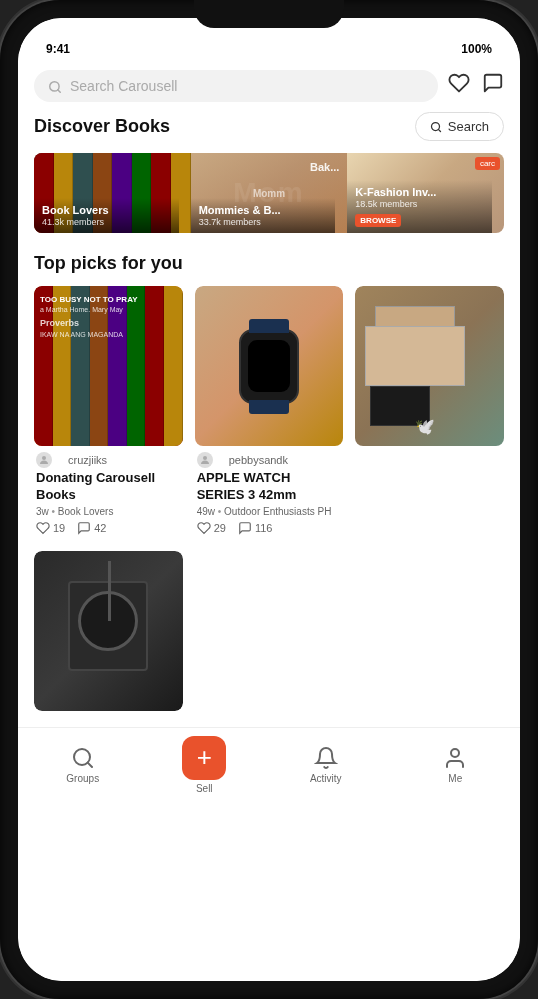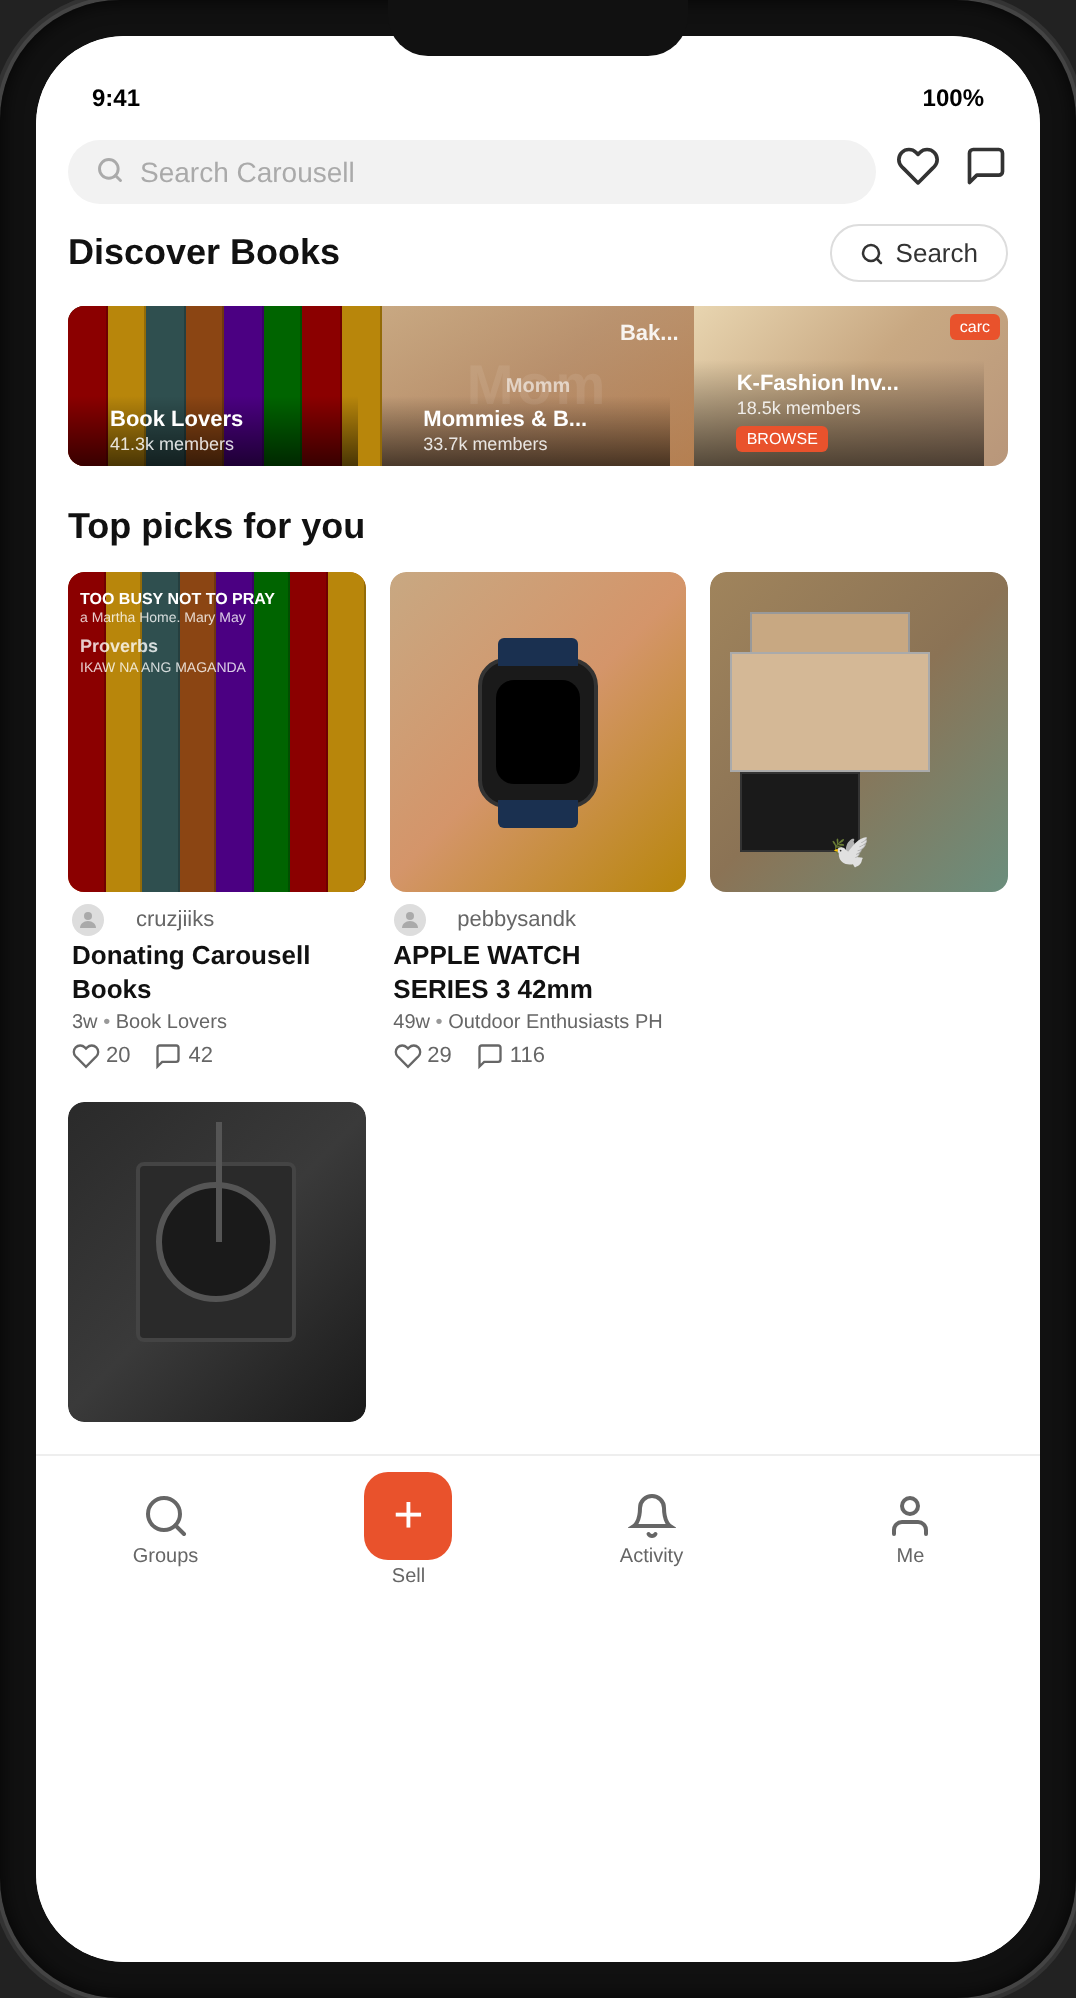--- a/index.html
+++ b/index.html
@@ -65,21 +65,21 @@
     
     .top-bar {
       display: flex;
       align-items: center;
       padding: 8px 16px 10px;
       gap: 10px;
     }
     .search-bar {
       flex: 1;
       display: flex;
-      align-items: flex-start;
+      align-items: flex-end;
       background: #f2f2f2;
       border-radius: 20px;
       padding: 8px 14px;
       gap: 8px;
     }
     .search-bar-text {
       color: #aaa;
       font-size: 14px;
     }
     .top-icons {
@@ -132,21 +132,21 @@
       flex: 1;
       position: relative;
       height: 80px;
       overflow: hidden;
     }
     .group-card-overlay {
       position: absolute;
       bottom: 0;
       left: 0;
       right: 12px;
-      padding: 6px 21px;
+      padding: 6px 8px;
       background: linear-gradient(transparent, rgba(0,0,0,0.6));
       color: #fff;
     }
     .group-card-name {
       font-size: 11px;
       font-weight: 700;
       line-height: 1.2;
     }
     .group-card-members {
       font-size: 9px;
@@ -400,21 +400,21 @@
               <div class="group-card-members">33.7k members</div>
             </div>
           </div>
 
           <div class="group-card">
             <div style="width:100%;height:100%;background:linear-gradient(135deg,#e8d5b0,#c8a882,#b8967a);"></div>
             <div class="carou-badge">carc</div>
             <div class="group-card-overlay">
               <div class="group-card-name">K-Fashion Inv...</div>
               <div class="group-card-members">18.5k members</div>
-              <div style="background:#e9522c;color:#fff;font-size:8px;padding:2px 5px;border-radius:3px;display:inline-block;margin-top:2px;">BROWSE</div>
+              <div style="background:#e9522c;color:#fff;font-size:8px;padding:2px 5px;border-radius:3px;display:inline-block;margin-top:2px;font-weight:bold;">BROWSE</div>
             </div>
           </div>
         </div>
       </div>
 
       <div class="top-picks-section">
         <span class="section-title">Top picks for you</span>
 
         <div class="picks-grid">
 
@@ -450,21 +450,21 @@
               </div>
               <div class="pick-title">Donating Carousell Books</div>
               <div class="pick-meta">
                 <span>3w</span> • <span>Book Lovers</span>
               </div>
               <div class="pick-actions">
                 <div class="pick-action">
                   <svg width="14" height="14" viewBox="0 0 24 24" fill="none" stroke="#666" stroke-width="2">
                       <path d="M20.84 4.61a5.5 5.5 0 0 0-7.78 0L12 5.67l-1.06-1.06a5.5 5.5 0 0 0-7.78 7.78l1.06 1.06L12 21.23l7.78-7.78 1.06-1.06a5.5 5.5 0 0 0 0-7.78z"></path>
                     </svg>
-                  <span>20</span>
+                  <span>19</span>
                 </div>
                 <div class="pick-action">
                   <svg width="14" height="14" viewBox="0 0 24 24" fill="none" stroke="#666" stroke-width="2">
                       <path d="M21 15a2 2 0 0 1-2 2H7l-4 4V5a2 2 0 0 1 2-2h14a2 2 0 0 1 2 2z"></path>
                     </svg>
                   <span>42</span>
                 </div>
               </div>
             </div>
           </div>

